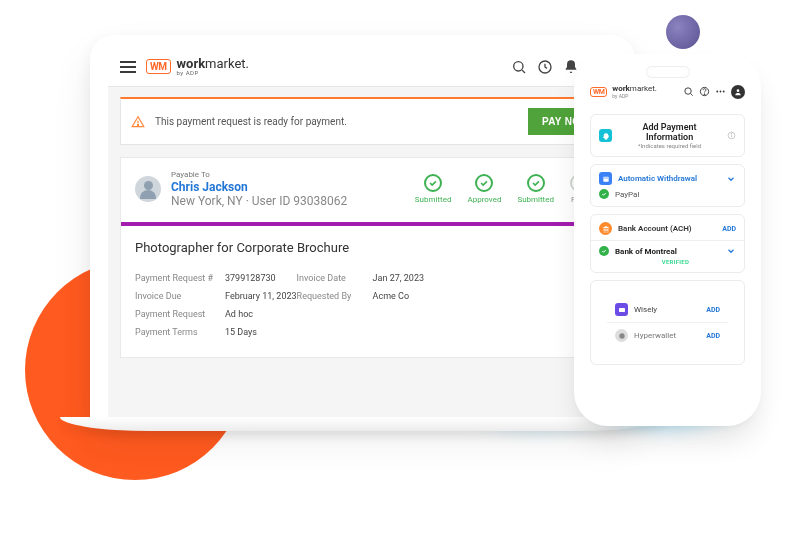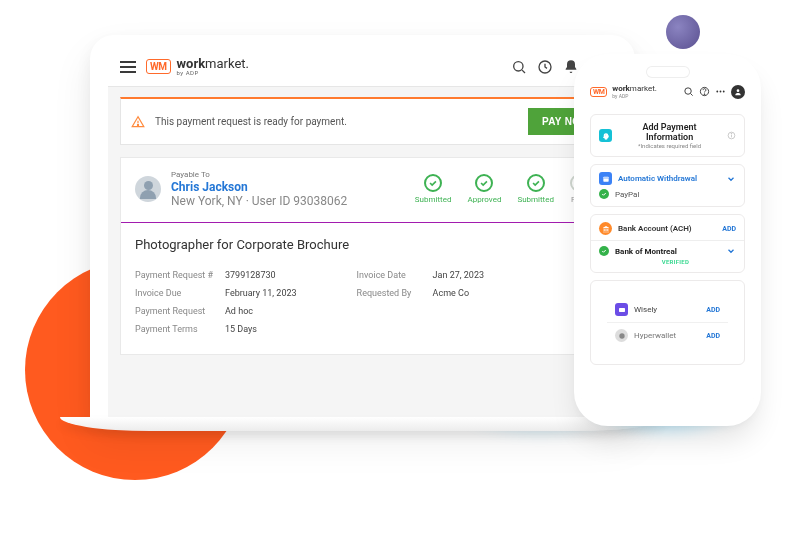--- a/index.html
+++ b/index.html
@@ -130,25 +130,25 @@
     width:18px; height:18px; border:2px solid #3eb253; border-radius:50%;
     margin:0 auto 3px; display:flex; align-items:center; justify-content:center;
   }
   .step .circ svg { color:#3eb253; }
   .step .sl { font-size:8px; color:#3eb253; }
 
   .assign-title {
     padding: 14px 14px 8px;
     font-size:13px; color:#333; font-weight:400;
     display:flex; justify-content:space-between; align-items:center;
-    border-top:1px solid #a21caf;
+    border-top:4px solid #a21caf;
     margin-top:10px;
   }
   .details {
-    display:flex; gap:60px;
+    display:flex; 
     padding: 6px 14px 16px;
   }
   .kv { font-size:9px; line-height:2; }
   .kv .k { color:#888; display:inline-block; width:90px; }
   .kv .v { color:#444; }
 
   
   .phone {
     position:absolute;
     right:45px; top:60px;

